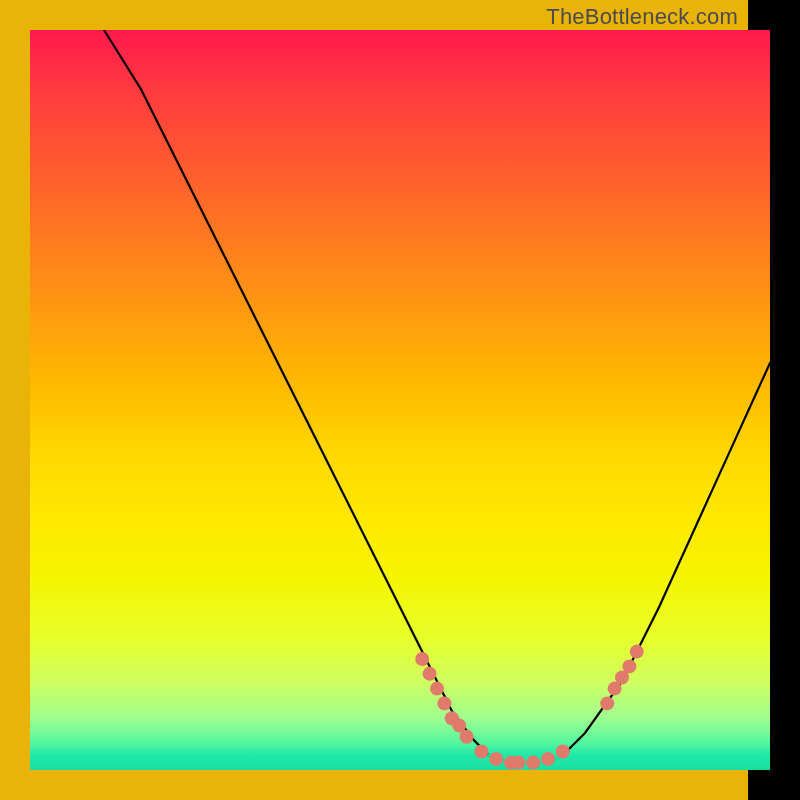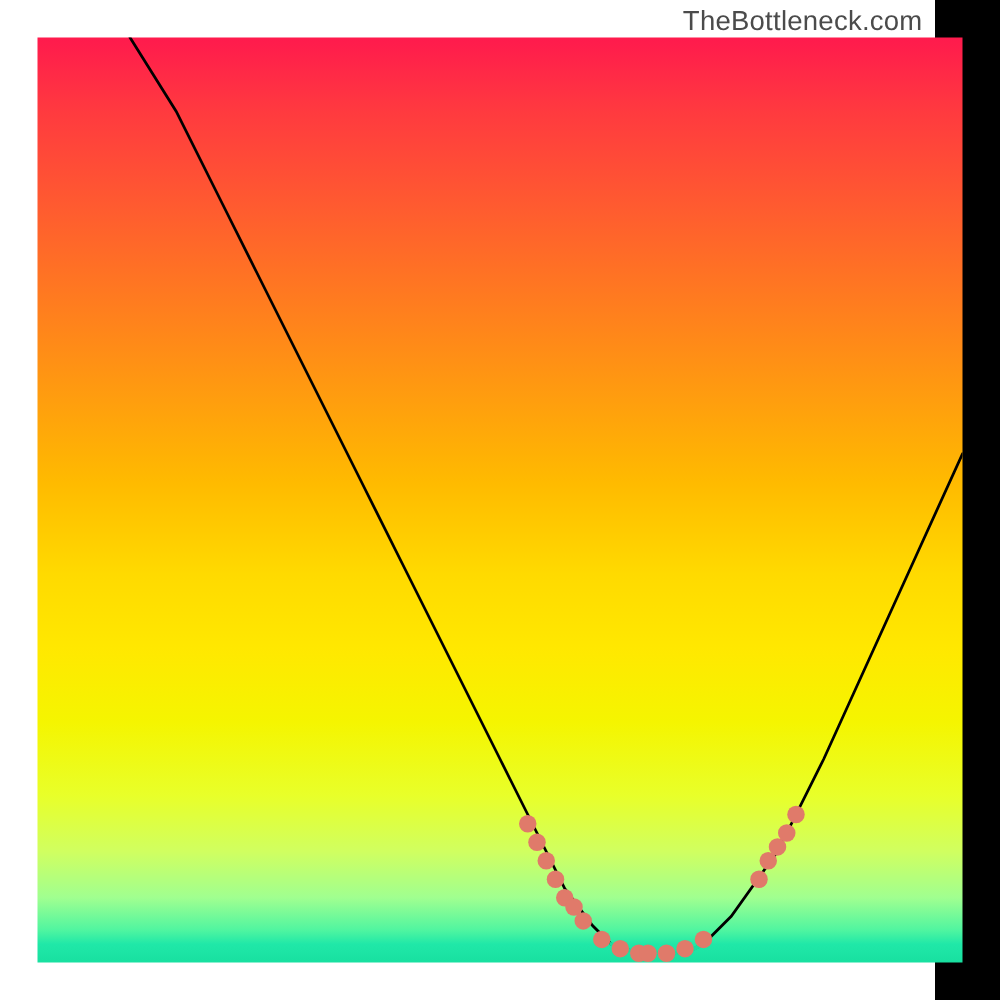--- a/index.html
+++ b/index.html
@@ -8,21 +8,21 @@
     width: 800px;
     height: 800px;
     background: #000000;
     overflow: hidden;
     font-family: Arial, Helvetica, sans-serif;
   }
   .outer {
     position: relative;
     width: 748px;
     height: 800px;
-    background: #ffffff;
+    background: #eab308;
   }
   .watermark {
     position: absolute;
     top: 4px;
     right: 10px;
     color: #4b4b4b;
     font-size: 22px;
     font-weight: 500;
     letter-spacing: 0.2px;
     user-select: none;

